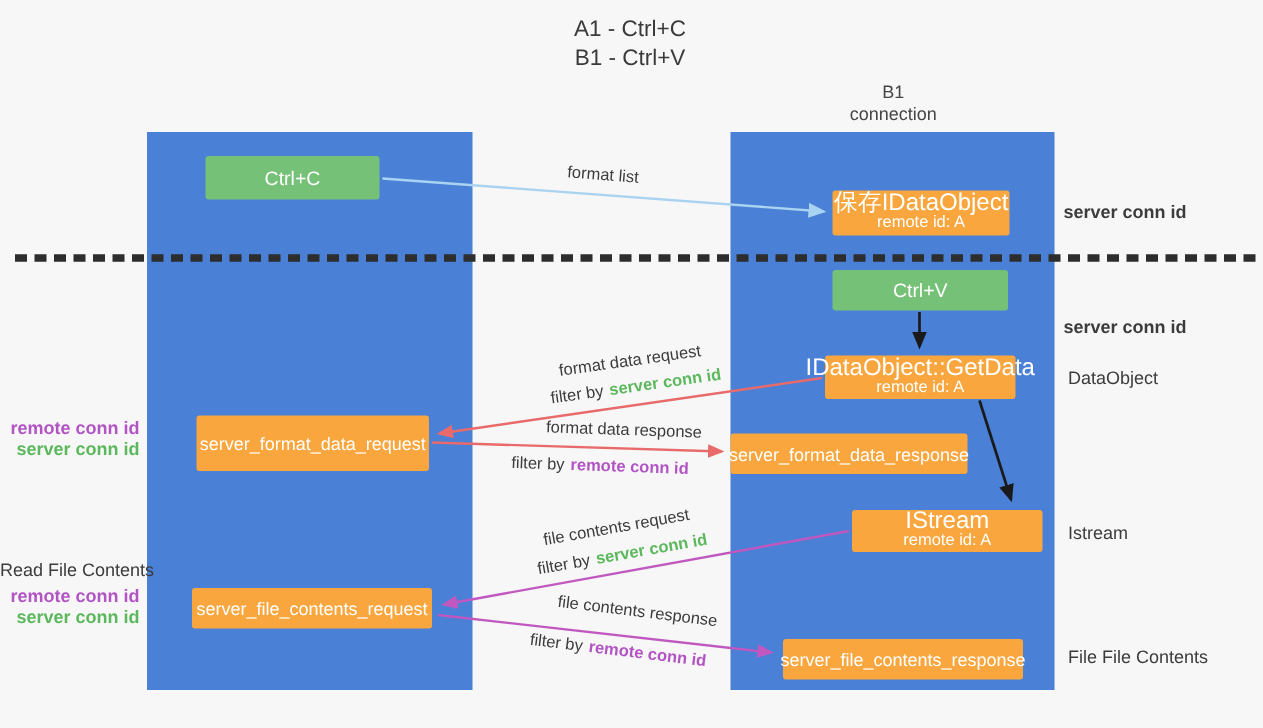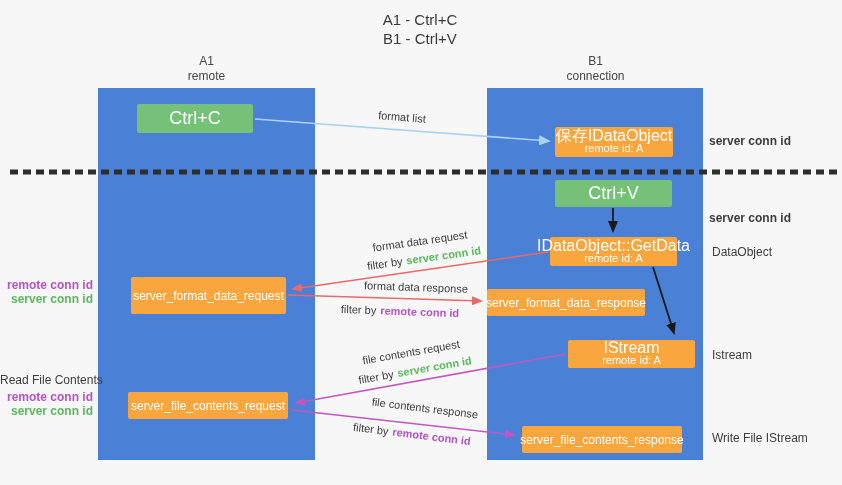--- a/index.html
+++ b/index.html
@@ -22,21 +22,21 @@
   .a-magenta { stroke:var(--arrow-magenta,#c058c0); stroke-width:1.6; }
   .a-black   { stroke:var(--arrow-black,#1a1a1a); stroke-width:1.8; }
   .mkf-blue    { fill:var(--arrow-lightblue,#a9d3f0); }
   .mkf-red     { fill:var(--arrow-red,#e86a6a); }
   .mkf-magenta { fill:var(--arrow-magenta,#c058c0); }
   .mkf-black   { fill:var(--arrow-black,#1a1a1a); }
 
   .node { position:absolute; z-index:3; display:flex; flex-direction:column;
           align-items:center; justify-content:center; color:#fff; text-align:center;
           border-radius:2px; }
-  .node.green  { background:var(--node-green,#76c178); font-size:18px; }
+  .node.green  { background:var(--node-green,#76c178); font-size:13px; }
   .node.orange { background:var(--node-orange,#f8a63d); font-size:12px; }
   .node .l2 { font-size:11px; line-height:13px; }
   .node .l1 { font-size:16px; line-height:13px; }
 
   .msg-label { position:absolute; z-index:3; white-space:nowrap; font-size:11px;
                color:#3c3c3c; transform-origin:center; }
   .filter-prefix { margin-right:4px; }
 
   .accent-green  { color:var(--accent-green,#5cb85c); font-weight:bold; }
   .accent-purple { color:var(--accent-purple,#b254c4); font-weight:bold; }
@@ -49,24 +49,20 @@
 </head>
 <body>
 
 <div class="canvas">
 
   <div class="title">
     <div>A1 - Ctrl+C</div>
     <div>B1 - Ctrl+V</div>
   </div>
 
-  <div class="col-header" style="left:146px">
-    <div>A1</div>
-    <div>remote</div>
-  </div>
   <div class="col-header" style="left:535px">
     <div>B1</div>
     <div>connection</div>
   </div>
 
   <div class="lifeline" style="left:98px;width:217px"></div>
   <div class="lifeline" style="left:487px;width:216px"></div>
 
   <svg class="arrows" width="842" height="485">
     <defs>
@@ -162,15 +158,15 @@
   <div class="side-block" style="top:373px">
     <div style="color:#3c3c3c">Read File Contents</div>
     <div class="accent-purple" style="margin-top:3px">remote conn id</div>
     <div class="accent-green">server conn id</div>
   </div>
 
   <div class="side-label accent-green" style="left:709px;top:134px">server conn id</div>
   <div class="side-label accent-green" style="left:709px;top:211px">server conn id</div>
   <div class="side-label" style="left:712px;top:245px">DataObject</div>
   <div class="side-label" style="left:712px;top:348px">Istream</div>
-  <div class="side-label" style="left:712px;top:431px">Write File IStream</div>
+  <div class="side-label" style="left:712px;top:431px">File File Contents</div>
 
 </div>
 
 </body></html>

